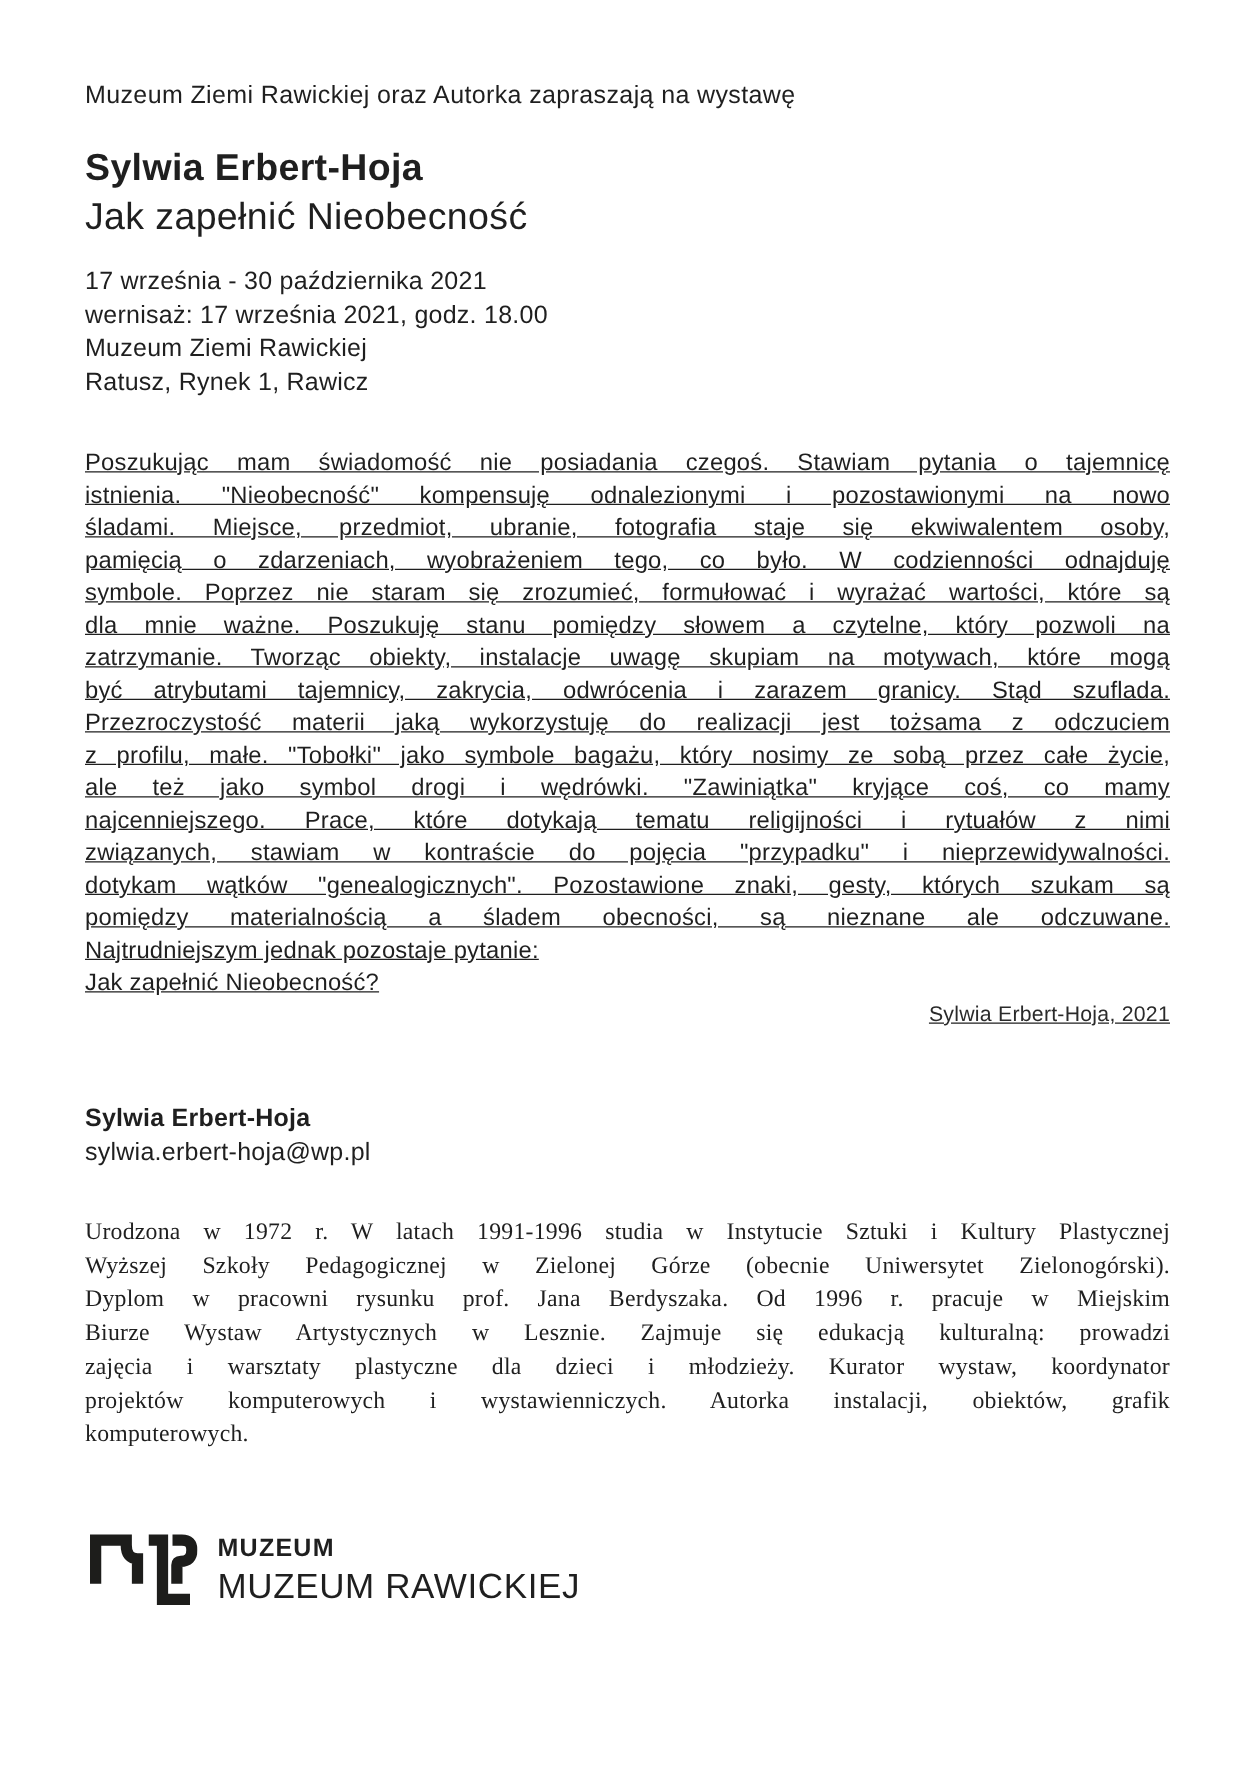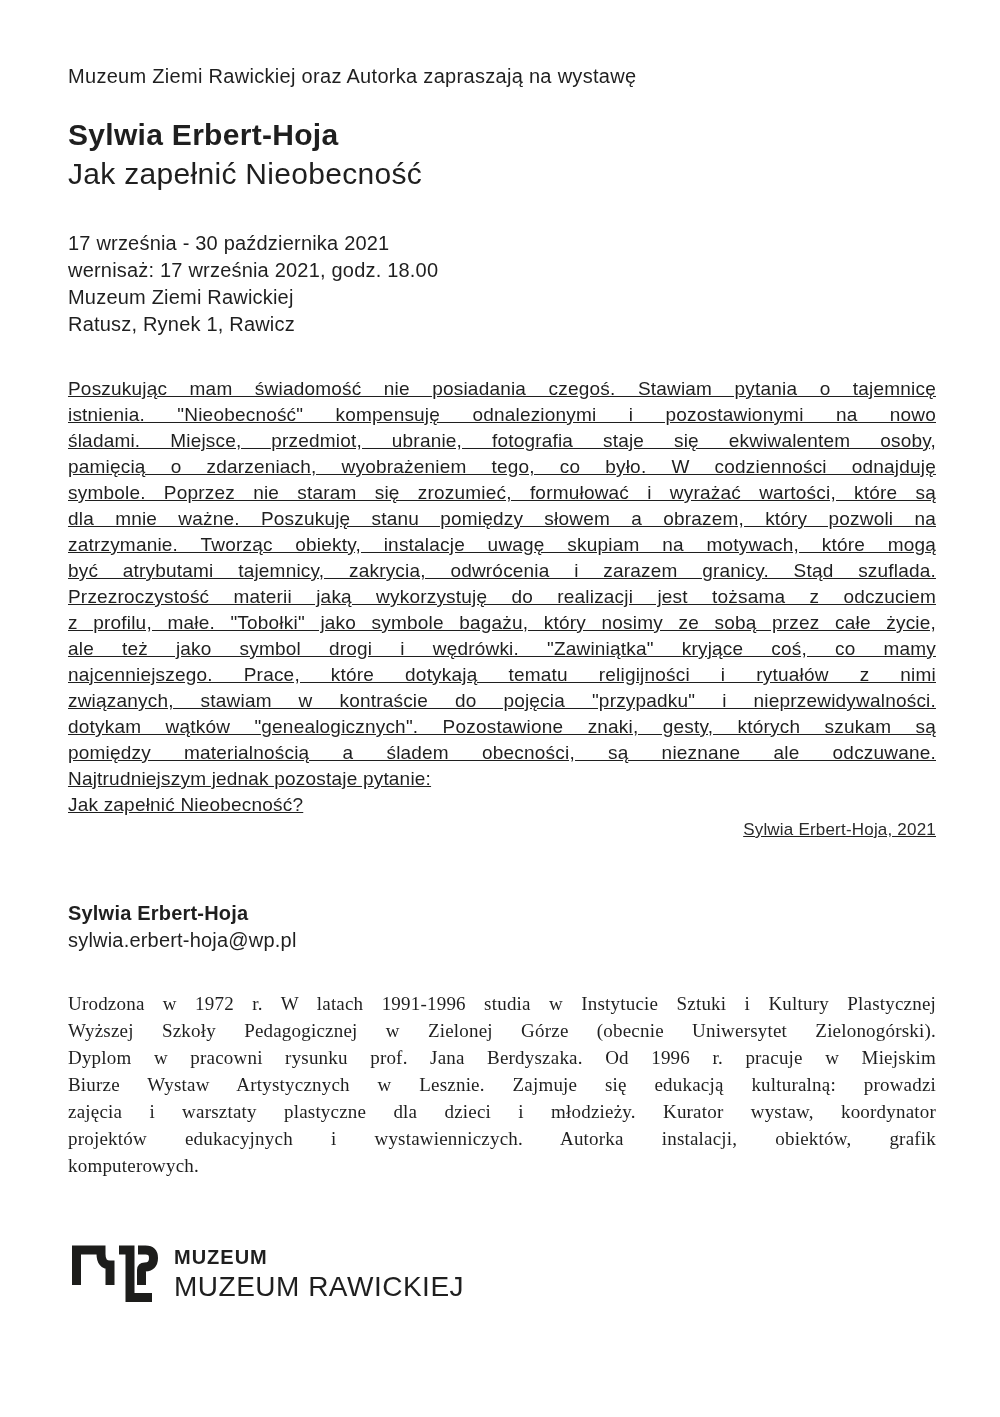--- a/index.html
+++ b/index.html
@@ -29,21 +29,21 @@
     line-height: 39px;
     letter-spacing: 0.3px;
   }
   .exhibition-title {
     font-size: 30px;
     font-weight: normal;
     line-height: 40px;
     letter-spacing: 0.3px;
   }
   .details-block {
-    margin-top: 36px;
+    margin-top: 18px;
     font-size: 20px;
     line-height: 27px;
     letter-spacing: 0.2px;
   }
   .statement-block {
     margin-top: 38px;
     font-size: 19px;
     line-height: 26px;
     letter-spacing: 0.2px;
     text-decoration: underline;
@@ -123,21 +123,21 @@
     <div>Ratusz, Rynek 1, Rawicz</div>
   </div>
 
   <div class="statement-block">
     <div>
         <div class="jline">Poszukując mam świadomość nie posiadania czegoś. Stawiam pytania o tajemnicę</div>
         <div class="jline">istnienia. "Nieobecność" kompensuję odnalezionymi i pozostawionymi na nowo</div>
         <div class="jline">śladami. Miejsce, przedmiot, ubranie, fotografia staje się ekwiwalentem osoby,</div>
         <div class="jline">pamięcią o zdarzeniach, wyobrażeniem tego, co było. W codzienności odnajduję</div>
         <div class="jline">symbole. Poprzez nie staram się zrozumieć, formułować i wyrażać wartości, które są</div>
-        <div class="jline">dla mnie ważne. Poszukuję stanu pomiędzy słowem a obrazem, który pozwoli na</div>
+        <div class="jline">dla mnie ważne. Poszukuję stanu pomiędzy słowem a czytelne, który pozwoli na</div>
         <div class="jline">zatrzymanie. Tworząc obiekty, instalacje uwagę skupiam na motywach, które mogą</div>
         <div class="jline">być atrybutami tajemnicy, zakrycia, odwrócenia i zarazem granicy. Stąd szuflada.</div>
         <div class="jline">Przezroczystość materii jaką wykorzystuję do realizacji jest tożsama z odczuciem</div>
         <div class="jline">z profilu, małe. "Tobołki" jako symbole bagażu, który nosimy ze sobą przez całe życie,</div>
         <div class="jline">ale też jako symbol drogi i wędrówki. "Zawiniątka" kryjące coś, co mamy</div>
         <div class="jline">najcenniejszego. Prace, które dotykają tematu religijności i rytuałów z nimi</div>
         <div class="jline">związanych, stawiam w kontraście do pojęcia "przypadku" i nieprzewidywalności.</div>
         <div class="jline">dotykam wątków "genealogicznych". Pozostawione znaki, gesty, których szukam są</div>
         <div class="jline">pomiędzy materialnością a śladem obecności, są nieznane ale odczuwane.</div>
       </div>
@@ -153,21 +153,21 @@
     <div class="bio-email">sylwia.erbert-hoja@wp.pl</div>
   </div>
 
   <div class="bio-block">
     <div>
         <div class="jline">Urodzona w 1972 r. W latach 1991-1996 studia w Instytucie Sztuki i Kultury Plastycznej</div>
         <div class="jline">Wyższej Szkoły Pedagogicznej w Zielonej Górze (obecnie Uniwersytet Zielonogórski).</div>
         <div class="jline">Dyplom w pracowni rysunku prof. Jana Berdyszaka. Od 1996 r. pracuje w Miejskim</div>
         <div class="jline">Biurze Wystaw Artystycznych w Lesznie. Zajmuje się edukacją kulturalną: prowadzi</div>
         <div class="jline">zajęcia i warsztaty plastyczne dla dzieci i młodzieży. Kurator wystaw, koordynator</div>
-        <div class="jline">projektów edukacyjnych i wystawienniczych. Autorka instalacji, obiektów, grafik</div>
+        <div class="jline">projektów komputerowych i wystawienniczych. Autorka instalacji, obiektów, grafik</div>
       </div>
     <div class="plain-line">komputerowych.</div>
   </div>
 
   <div class="logo-row">
     <svg class="logo-mark" width="90" height="70" viewBox="0 0 90 70" fill="none" stroke="#1d1d1b" stroke-width="9">
       <path d="M 8.5 44 V 9 H 33 V 13 Q 33 24 42 24 V 44"></path>
       <path d="M 51 9 H 62 V 56.5 H 84"></path>
       <path d="M 70 9 H 77.5 Q 85.5 9 85.5 17 Q 85.5 26 76.5 26 Q 73.5 26 73.5 29 V 44"></path>
     </svg>

